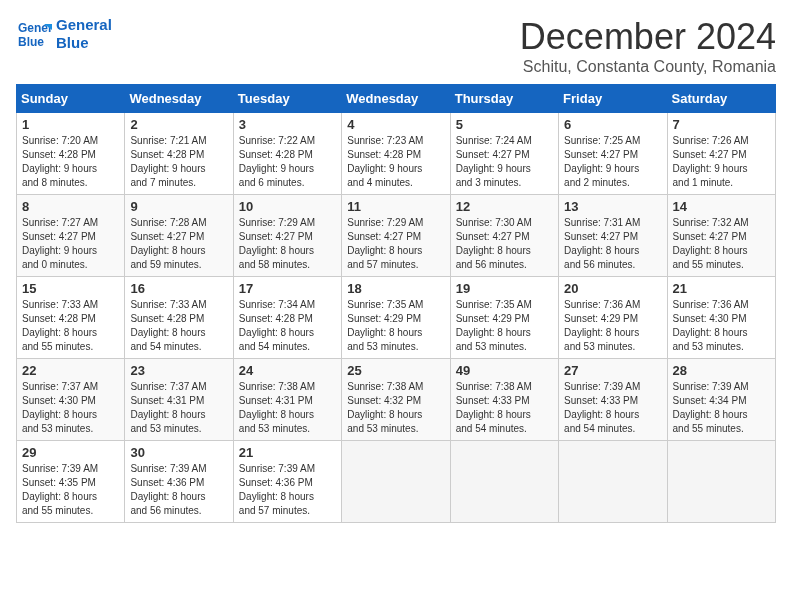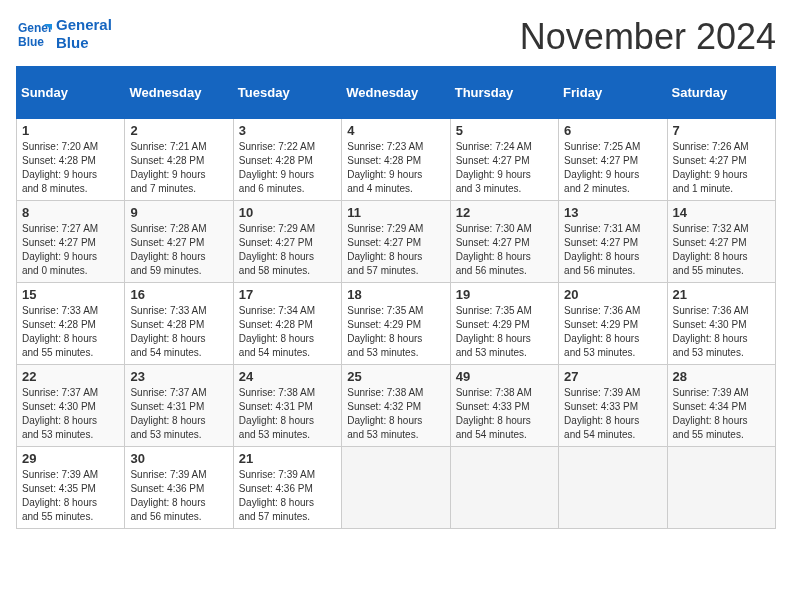--- a/index.html
+++ b/index.html
@@ -40,21 +40,21 @@
     table {
       width: 100%;
       border-collapse: collapse;
       table-layout: fixed;
     }
     th {
       background-color: #1565c0;
       color: #fff;
       font-size: 13px;
       font-weight: bold;
-      padding: 18px 4px;
+      padding: 6px 4px;
       text-align: left;
       border: 1px solid #1565c0;
     }
     td {
       border: 1px solid #ccc;
       vertical-align: top;
       padding: 4px 5px;
       font-size: 10.5px;
       color: #333;
       height: 80px;
@@ -91,21 +91,22 @@
       <text x="2" y="16" font-size="12" font-weight="bold" fill="#1565c0">General</text>
       <text x="2" y="30" font-size="12" font-weight="bold" fill="#1565c0">Blue</text>
       <polygon points="28,8 36,14 36,8" fill="#1a8fe3"></polygon>
     </svg>
     <div style="display:flex;flex-direction:column;line-height:1.2;">
       <span style="font-size:15px;font-weight:bold;color:#1565c0;">General</span>
       <span style="font-size:15px;font-weight:bold;color:#1565c0;">Blue</span>
     </div>
   </div>
   <div class="title-area">
-    <div class="month-title">November 2024</div>
+    <div class="month-title">December 2024</div>
+    <div class="location-title">Schitu, Constanta County, Romania</div>
   </div>
 </div>
 
 <table>
   <thead>
     <tr>
     <th>Sunday</th>
         <th>Wednesday</th>
         <th>Tuesday</th>
         <th>Wednesday</th>

